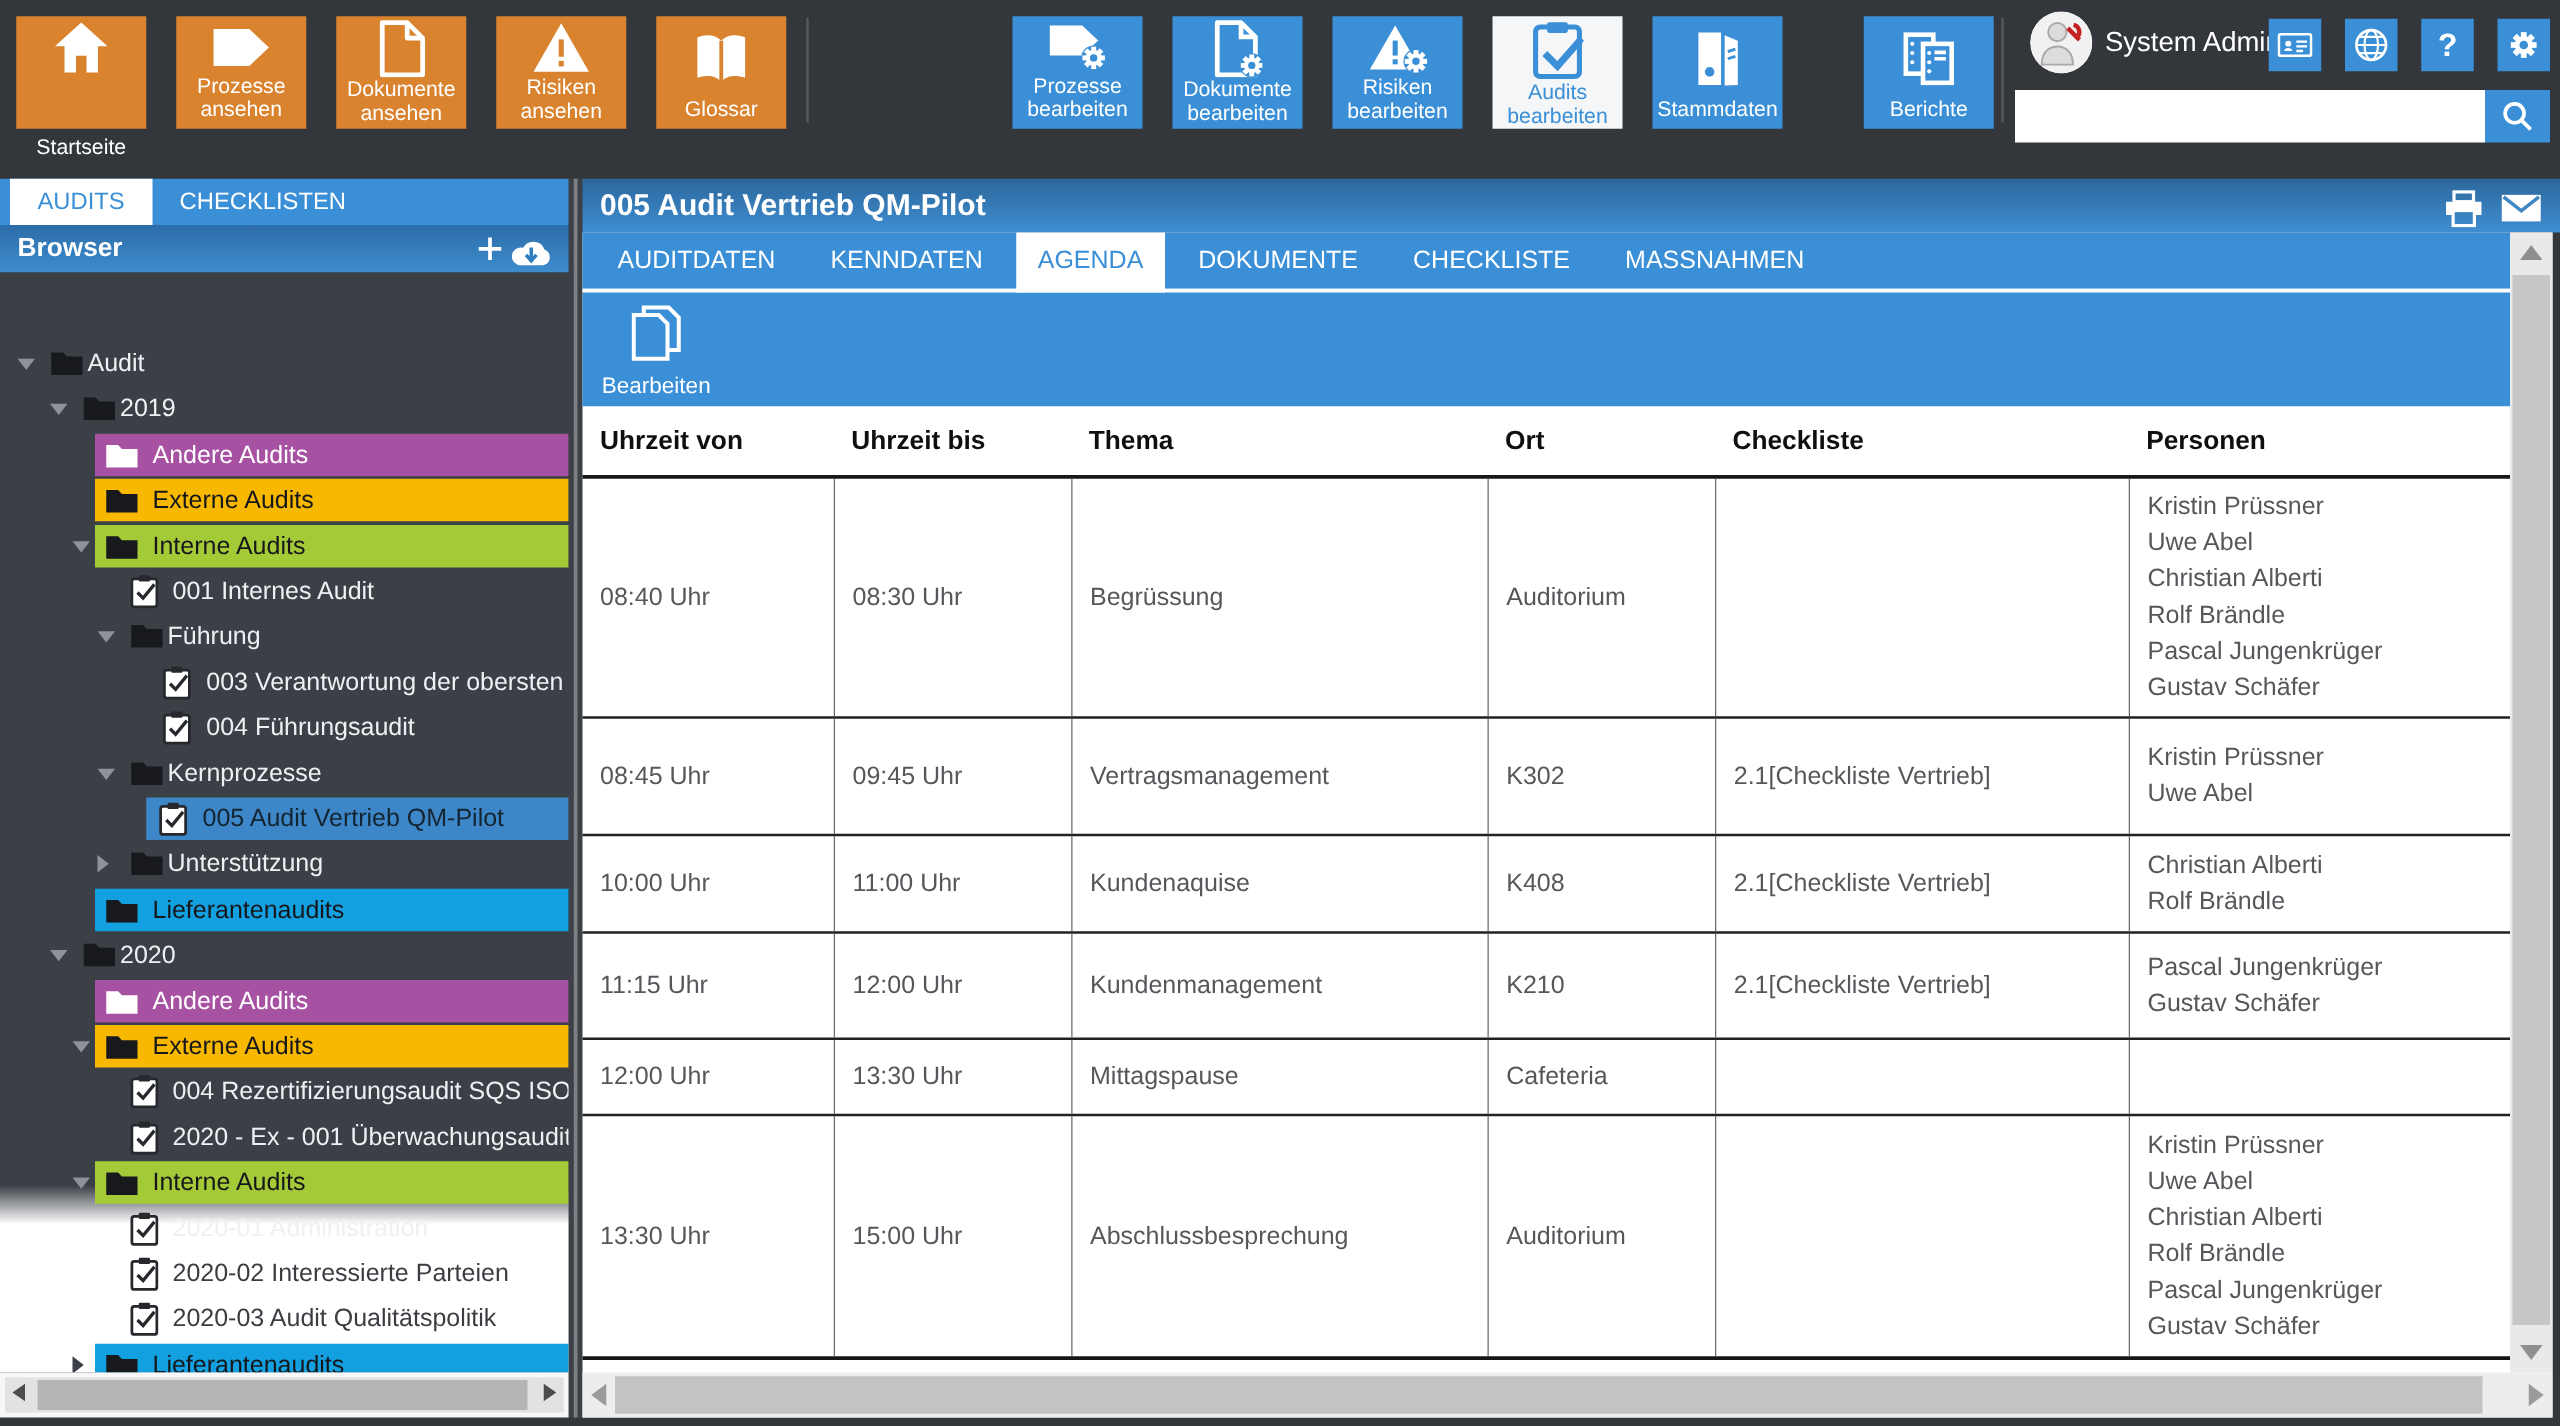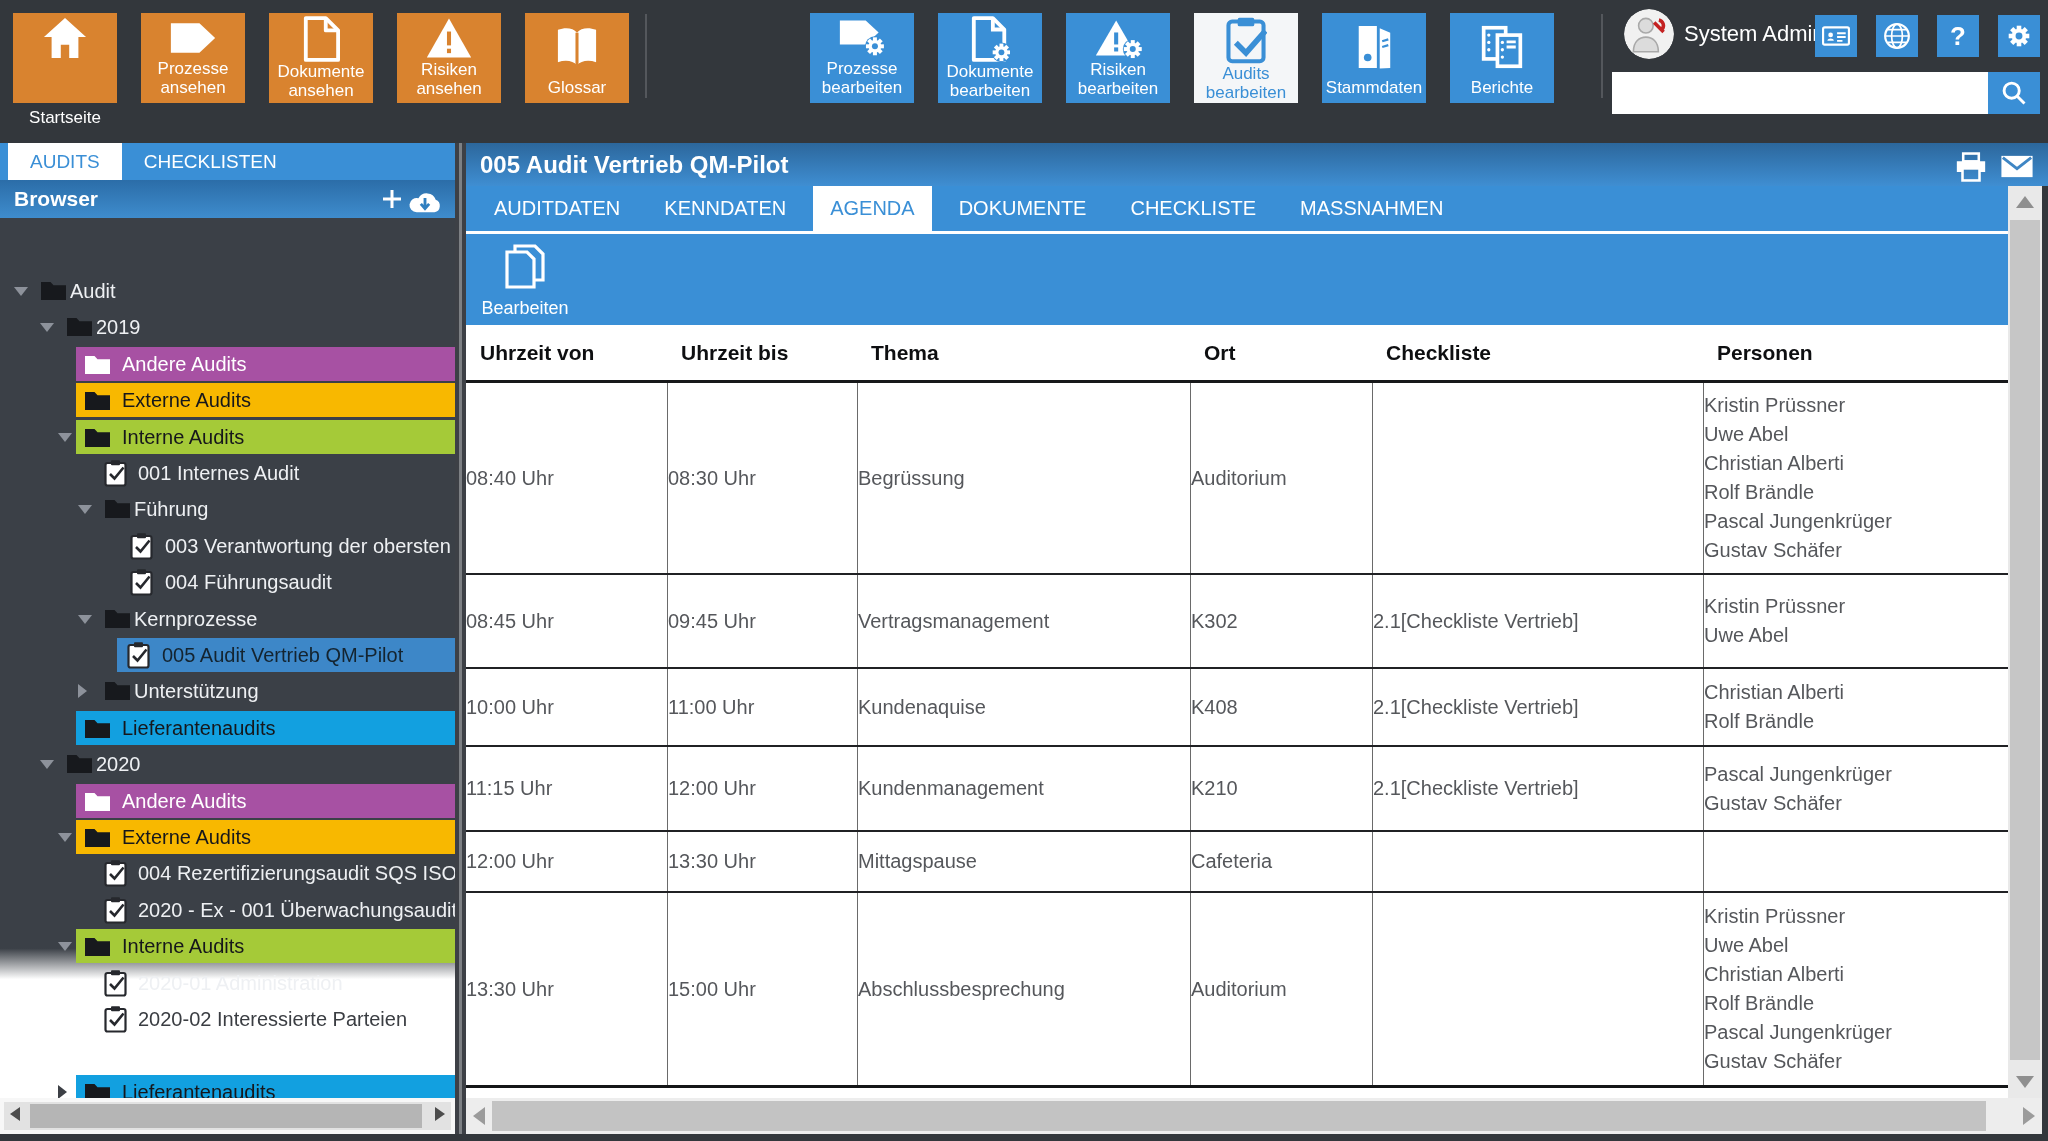--- a/index.html
+++ b/index.html
@@ -104,21 +104,21 @@
   .edit-btn .eicon { flex:1; display:flex; align-items:center; justify-content:center; }
   .edit-btn .elab { padding-bottom:3px; }
 
   .agenda { position:absolute; left:0; top:139px; width:1542px; }
   .thead { display:flex; height:58px; border-bottom:3px solid #17181a; }
   .th { display:flex; align-items:center; padding-left:14px; font-weight:bold; font-size:21px; color:#0e0f11; }
   .trowt { display:flex; border-bottom:2px solid #202124; }
   .trowt:last-child { border-bottom:3px solid #141517; }
   .td {
     display:flex; flex-direction:column; justify-content:center;
-    font-size:20px; color:#55575b; border-left:1px solid #6a6a6a;
+    padding-left:14px; font-size:20px; color:#55575b; border-left:1px solid #6a6a6a;
   }
   .td:first-child { border-left:none; }
   .td .pline { line-height:29px; white-space:nowrap; }
 
   .vscroll { position:absolute; left:1542px; top:0; width:34px; height:912px; background:#e9e9e9; }
   .vscroll .thumb { position:absolute; left:2px; right:2px; top:34px; height:840px; background:#c6c6c6; cursor:grab; }
   .hscroll { position:absolute; left:0; top:912px; width:1576px; height:36px; background:#ededed; }
   .hscroll .thumb { position:absolute; left:26px; top:3px; width:1494px; height:30px; background:#c3c3c3; cursor:grab; }
 
   .tri { width:0; height:0; position:absolute; }
@@ -282,21 +282,21 @@
             <rect x="3" y="1" width="9.5" height="22" fill="#fff"></rect>
             <circle cx="7.7" cy="17.5" r="2" fill="#3a8fd6"></circle>
             <path fill="#fff" d="M14 2.2 L19.5 4.5 V23 L14 23.2 Z"></path>
             <path stroke="#3a8fd6" stroke-width="1.2" fill="none" d="M15.3 9 l3.2 -1 M15.3 12 l3.2 -1"></path>
           </svg>
         </div>
         <div class="tlabel">
           <div>Stammdaten</div>
         </div>
       </div>
-      <div class="tile blue" style="left: 1450px;">
+      <div class="tile blue" style="left: 1491px;">
         <div class="ticon">
           <svg width="44" height="46" viewBox="0 0 24 24">
             <rect x="2" y="1.5" width="12" height="17" fill="none" stroke="#fff" stroke-width="2"></rect>
             <circle cx="4.8" cy="5.5" r=".9" fill="#fff"></circle>
             <circle cx="4.8" cy="9.5" r=".9" fill="#fff"></circle>
             <circle cx="4.8" cy="13.5" r=".9" fill="#fff"></circle>
             <rect x="9.5" y="5.5" width="12.5" height="17" fill="#3a8fd6" stroke="#fff" stroke-width="2"></rect>
             <circle cx="12.2" cy="9.5" r=".9" fill="#fff"></circle>
             <circle cx="12.2" cy="13.5" r=".9" fill="#fff"></circle>
             <circle cx="12.2" cy="17.5" r=".9" fill="#fff"></circle>
@@ -594,20 +594,30 @@
       <div class="trow" style="top: 743px;">
         <span class="tclip" style="left: 104px;">
           <svg width="23" height="28" viewBox="0 0 23 28">
             <rect x="1.5" y="4" width="20" height="22.5" rx="2" fill="#fff" stroke="#26282d" stroke-width="2.2"></rect>
             <rect x="7" y="1.2" width="9" height="5" rx="1" fill="#26282d"></rect>
             <path d="M6 15 L10.5 19.5 L19.5 8.5" fill="none" stroke="#26282d" stroke-width="2.6"></path>
           </svg>
         </span>
         <span class="tlab" style="left: 138px; color: rgb(58, 61, 66);">2020-02 Interessierte Parteien</span>
       </div>
+      <div class="trow" style="top: 779px;">
+        <span class="tclip" style="left: 104px;">
+          <svg width="23" height="28" viewBox="0 0 23 28">
+            <rect x="1.5" y="4" width="20" height="22.5" rx="2" fill="#fff" stroke="#26282d" stroke-width="2.2"></rect>
+            <rect x="7" y="1.2" width="9" height="5" rx="1" fill="#26282d"></rect>
+            <path d="M6 15 L10.5 19.5 L19.5 8.5" fill="none" stroke="#26282d" stroke-width="2.6"></path>
+          </svg>
+        </span>
+        <span class="tlab" style="left: 138px; color: rgb(58, 61, 66);">2020-03 Audit Qualitätspolitik</span>
+      </div>
       <div class="trow" style="top: 816px;">
         <span class="arr right" style="border-left-color: rgb(60, 63, 69); left: 58px;"></span>
         <div class="catblock cat-cyan">
           <span class="cicon">
             <svg width="27" height="21" viewBox="0 0 27 21">
               <path fill="#17191d" d="M1 2 H10.5 L13.5 5.2 H26 V20 H1 Z"></path>
             </svg>
           </span>
           <span class="clab">Lieferantenaudits</span>
         </div>

